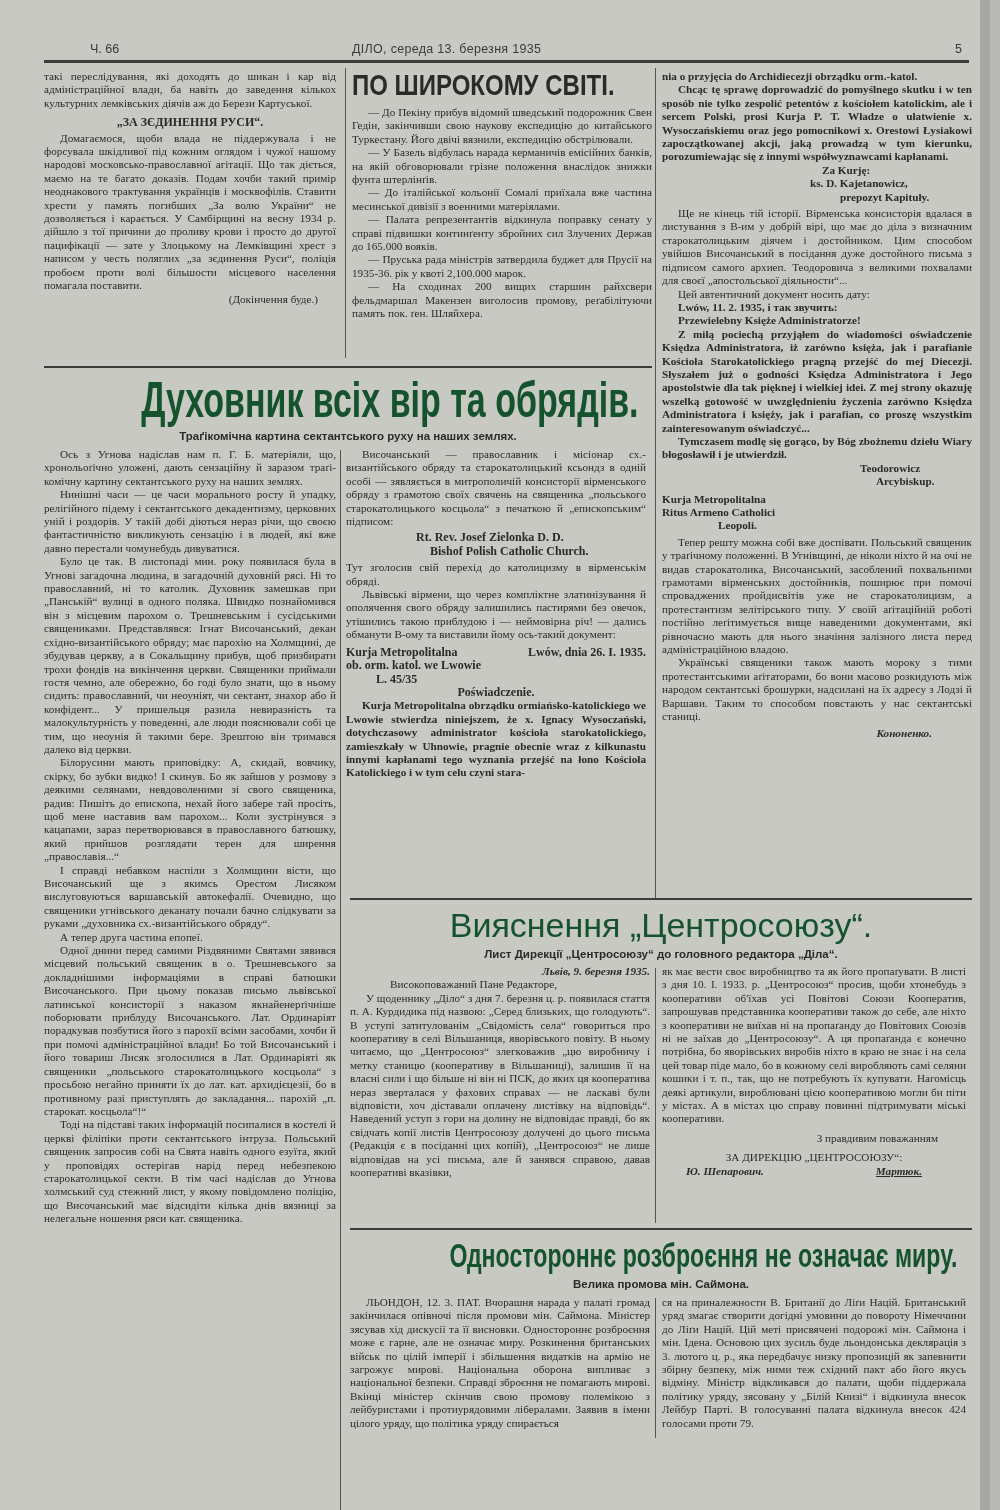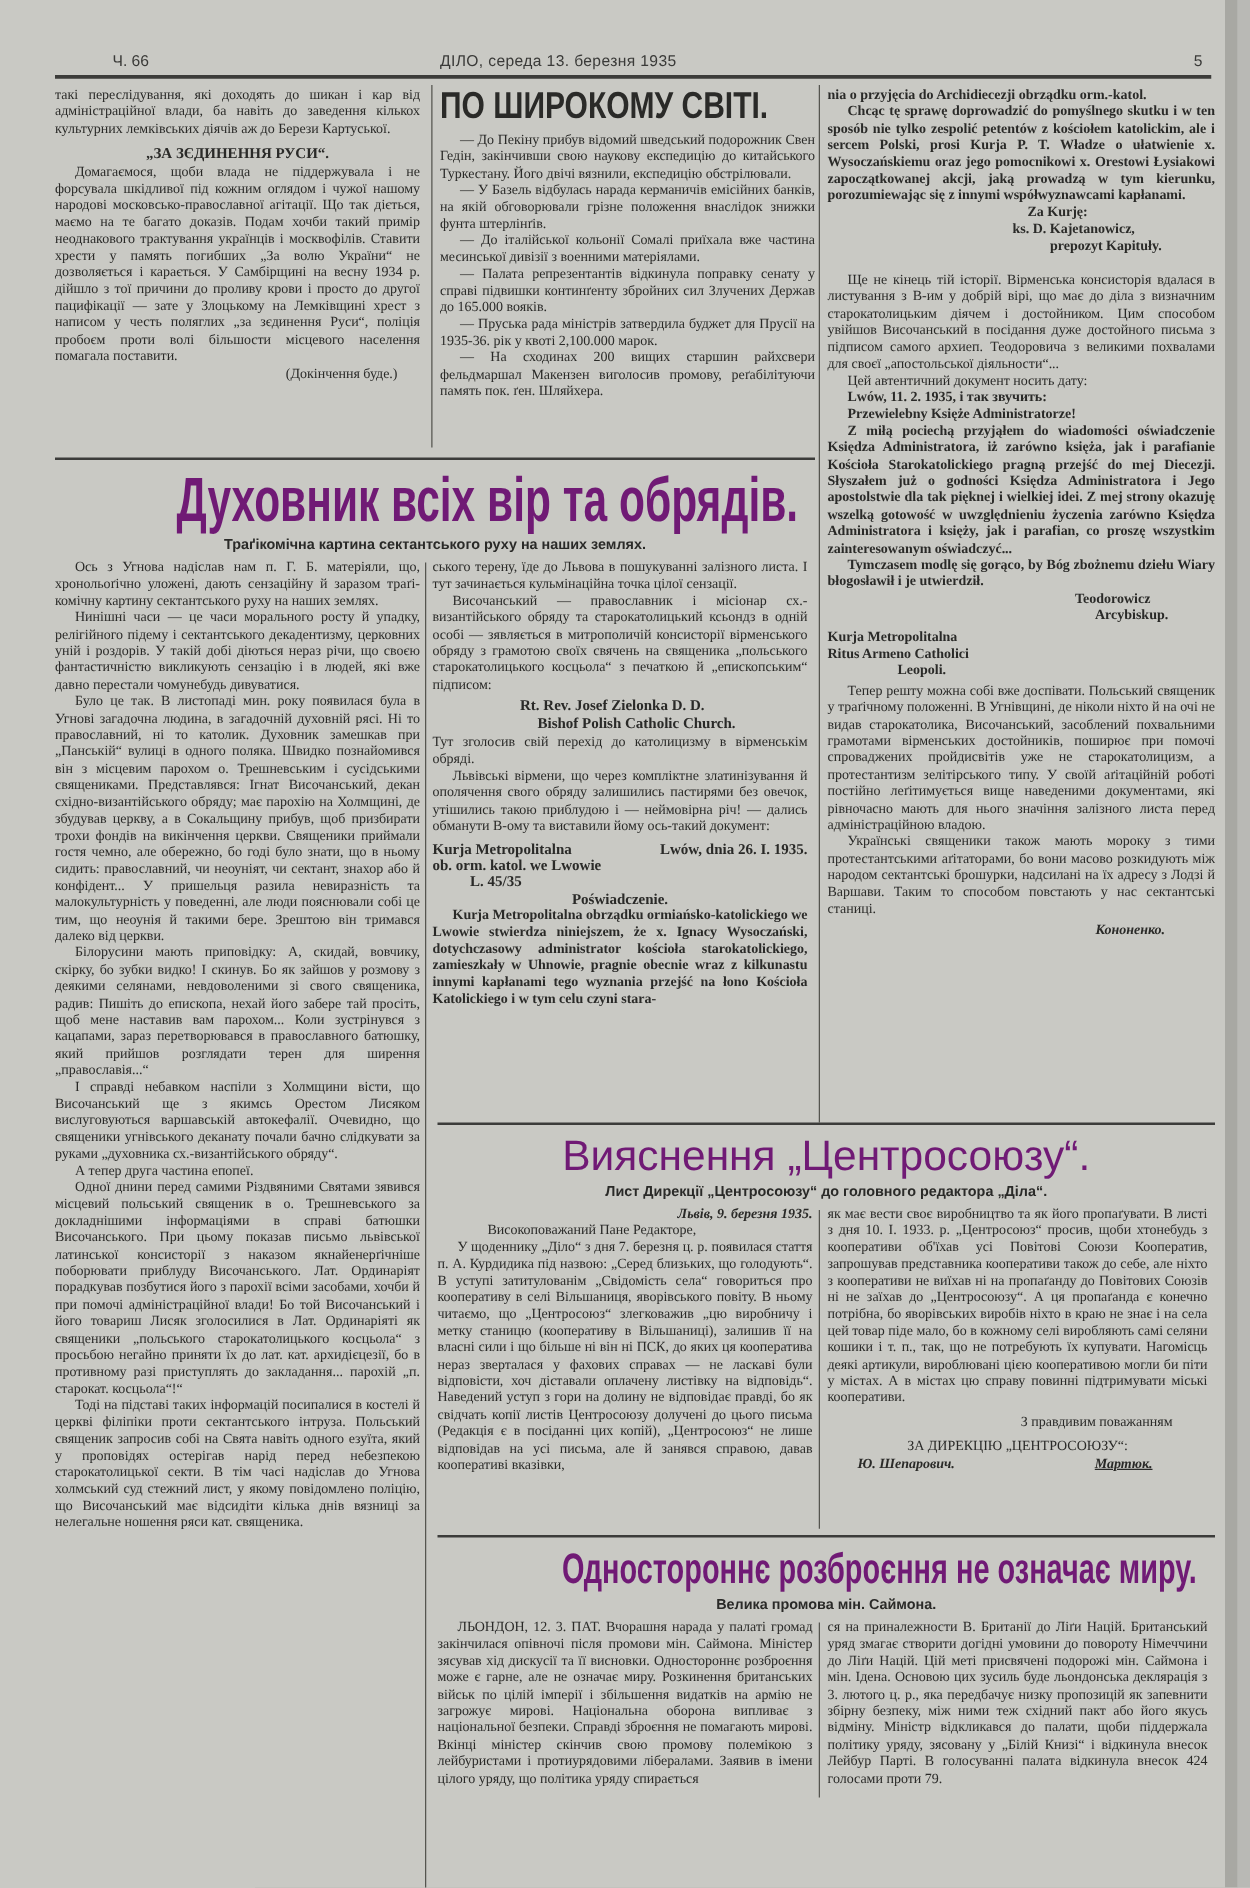--- a/index.html
+++ b/index.html
@@ -16,21 +16,21 @@
   .col{position:absolute;font-size:11.2px;line-height:13.4px;text-align:justify;}
   .col p{margin:0;text-indent:16px;}
   .col p.noind{text-indent:0;}
   .center{text-align:center;}
   .right{text-align:right;}
   .b{font-weight:bold;}
   .i{font-style:italic;}
   .sub{font-weight:bold;font-size:12px;text-align:center;margin:4px 0 2px;}
   .vrule{position:absolute;width:1px;background:#55554f;}
   .head{position:absolute;text-align:center;font-family:"Liberation Sans","DejaVu Sans",sans-serif;
-        font-weight:bold;color:#701a75;}
+        font-weight:bold;color:#14532d;}
   .h-condensed{transform:scaleX(.68);transform-origin:center;white-space:nowrap;}
   .deck{position:absolute;text-align:center;font-weight:bold;font-size:11.5px;
         font-family:"Liberation Sans","DejaVu Sans",sans-serif;}
   .pl{font-family:"Liberation Serif","DejaVu Serif",serif;}
 </style>
 </head>
 <body>
 
 <div class="page">
   <div class="edge"></div>
@@ -77,42 +77,41 @@
     <p>Було це так. В листопаді мин. року появилася була в Угнові загадочна людина, в загадочній духовній рясі. Ні то православний, ні то католик. Духовник замешкав при „Панській“ вулиці в одного поляка. Швидко познайомився він з місцевим парохом о. Трешневським і сусідськими священиками. Представлявся: Ігнат Височанський, декан східно-византійського обряду; має парохію на Холмщині, де збудував церкву, а в Сокальщину прибув, щоб призбирати трохи фондів на викінчення церкви. Священики приймали гостя чемно, але обережно, бо годі було знати, що в ньому сидить: православний, чи неоуніят, чи сектант, знахор або й конфідент... У пришельця разила невиразність та малокультурність у поведенні, але люди пояснювали собі це тим, що неоунія й такими бере. Зрештою він тримався далеко від церкви.</p>
     <p>Білорусини мають приповідку: А, скидай, вовчику, скірку, бо зубки видко! І скинув. Бо як зайшов у розмову з деякими селянами, невдоволеними зі свого священика, радив: Пишіть до епископа, нехай його забере тай просіть, щоб мене наставив вам парохом... Коли зустрінувся з кацапами, зараз перетворювався в православного батюшку, який прийшов розглядати терен для ширення „православія...“</p>
     <p>І справді небавком наспіли з Холмщини вісти, що Височанський ще з якимсь Орестом Лисяком вислуговуються варшавській автокефалії. Очевидно, що священики угнівського деканату почали бачно слідкувати за руками „духовника сх.-византійського обряду“.</p>
     <p>А тепер друга частина епопеї.</p>
     <p>Одної днини перед самими Різдвяними Святами зявився місцевий польський священик в о. Трешневського за докладнішими інформаціями в справі батюшки Височанського. При цьому показав письмо львівської латинської консисторії з наказом якнайенерґічніше поборювати приблуду Височанського. Лат. Ординаріят порадкував позбутися його з парохії всіми засобами, хочби й при помочі адміністраційної влади! Бо той Височанський і його товариш Лисяк зголосилися в Лат. Ординаріяті як священики „польського старокатолицького косцьола“ з просьбою негайно приняти їх до лат. кат. архидієцезії, бо в противному разі приступлять до закладання... парохій „п. старокат. косцьола“!“</p>
     <p>Тоді на підставі таких інформацій посипалися в костелі й церкві філіпіки проти сектантського інтруза. Польський священик запросив собі на Свята навіть одного езуїта, який у проповідях остерігав нарід перед небезпекою старокатолицької секти. В тім часі надіслав до Угнова холмський суд стежний лист, у якому повідомлено поліцію, що Височанський має відсидіти кілька днів вязниці за нелегальне ношення ряси кат. священика.</p>
   </div>
   <div class="vrule" style="left:340px;top:450px;height:1080px;"></div>
 
   <div class="col" style="left:346px;top:448px;width:300px;">
-    <p class="noind">ського терену, їде до Львова в пошукуванні залізного листа. І тут зачинається кульмінаційна точка цілої сензації.</p>
     <p>Височанський — православник і місіонар сх.-византійського обряду та старокатолицький ксьондз в одній особі — зявляється в митрополичій консисторії вірменського обряду з грамотою своїх свячень на священика „польського старокатолицького косцьола“ з печаткою й „епископським“ підписом:</p>
     <div class="b pl" style="padding-left:70px;margin-top:3px;font-size:12px;">Rt. Rev. Josef Zielonka D. D.</div>
     <div class="b pl" style="padding-left:84px;font-size:12px;margin-bottom:3px;">Bishof Polish Catholic Church.</div>
     <p class="noind">Тут зголосив свій перехід до католицизму в вірменськім обряді.</p>
     <p>Львівські вірмени, що через компліктне златинізування й ополячення свого обряду залишились пастирями без овечок, утішились такою приблудою і — неймовірна річ! — дались обманути В-ому та виставили йому ось-такий документ:</p>
     <div style="position:relative;margin-top:4px;font-size:12px;">
       <div class="b pl">Kurja Metropolitalna</div>
       <div class="b pl">ob. orm. katol. we Lwowie</div>
       <div class="b pl" style="padding-left:30px;">L. 45/35</div>
       <div class="b pl" style="position:absolute;right:0;top:0;">Lwów, dnia 26. I. 1935.</div>
     </div>
     <div class="b pl center" style="font-size:12px;">Poświadczenie.</div>
     <p class="b pl">Kurja Metropolitalna obrządku ormiańsko-katolickiego we Lwowie stwierdza niniejszem, że x. Ignacy Wysoczański, dotychczasowy administrator kościoła starokatolickiego, zamieszkały w Uhnowie, pragnie obecnie wraz z kilkunastu innymi kapłanami tego wyznania przejść na łono Kościoła Katolickiego i w tym celu czyni stara-</p>
   </div>
 
   <div class="col" style="left:662px;top:70px;width:310px;">
     <p class="noind b pl">nia o przyjęcia do Archidiecezji obrządku orm.-katol.</p>
     <p class="b pl">Chcąc tę sprawę doprowadzić do pomyślnego skutku i w ten sposób nie tylko zespolić petentów z kościołem katolickim, ale i sercem Polski, prosi Kurja P. T. Władze o ułatwienie x. Wysoczańskiemu oraz jego pomocnikowi x. Orestowi Łysiakowi zapoczątkowanej akcji, jaką prowadzą w tym kierunku, porozumiewając się z innymi współwyznawcami kapłanami.</p>
     <div class="b pl" style="padding-left:160px;">Za Kurję:</div>
     <div class="b pl" style="padding-left:148px;">ks. D. Kajetanowicz,</div>
-    <div class="b pl" style="padding-left:178px;margin-bottom:14px;">prepozyt Kapituły.</div>
+    <div class="b pl" style="padding-left:178px;margin-bottom:3px;">prepozyt Kapituły.</div>
     <p>Ще не кінець тій історії. Вірменська консисторія вдалася в листування з В-им у добрій вірі, що має до діла з визначним старокатолицьким діячем і достойником. Цим способом увійшов Височанський в посідання дуже достойного письма з підписом самого архиеп. Теодоровича з великими похвалами для своєї „апостольської діяльности“...</p>
     <p>Цей автентичний документ носить дату:</p>
     <p class="b pl">Lwów, 11. 2. 1935, і так звучить:</p>
     <p class="b pl">Przewielebny Księże Administratorze!</p>
     <p class="b pl">Z miłą pociechą przyjąłem do wiadomości oświadczenie Księdza Administratora, iż zarówno księża, jak i parafianie Kościoła Starokatolickiego pragną przejść do mej Diecezji. Słyszałem już o godności Księdza Administratora i Jego apostolstwie dla tak pięknej i wielkiej idei. Z mej strony okazuję wszelką gotowość w uwzględnieniu życzenia zarówno Księdza Administratora i księży, jak i parafian, co proszę wszystkim zainteresowanym oświadczyć...</p>
     <p class="b pl">Tymczasem modlę się gorąco, by Bóg zbożnemu dziełu Wiary błogosławił i je utwierdził.</p>
     <div class="b pl" style="padding-left:198px;">Teodorowicz</div>
     <div class="b pl" style="padding-left:214px;margin-bottom:4px;">Arcybiskup.</div>
     <div class="b pl">Kurja Metropolitalna</div>
     <div class="b pl">Ritus Armeno Catholici</div>

